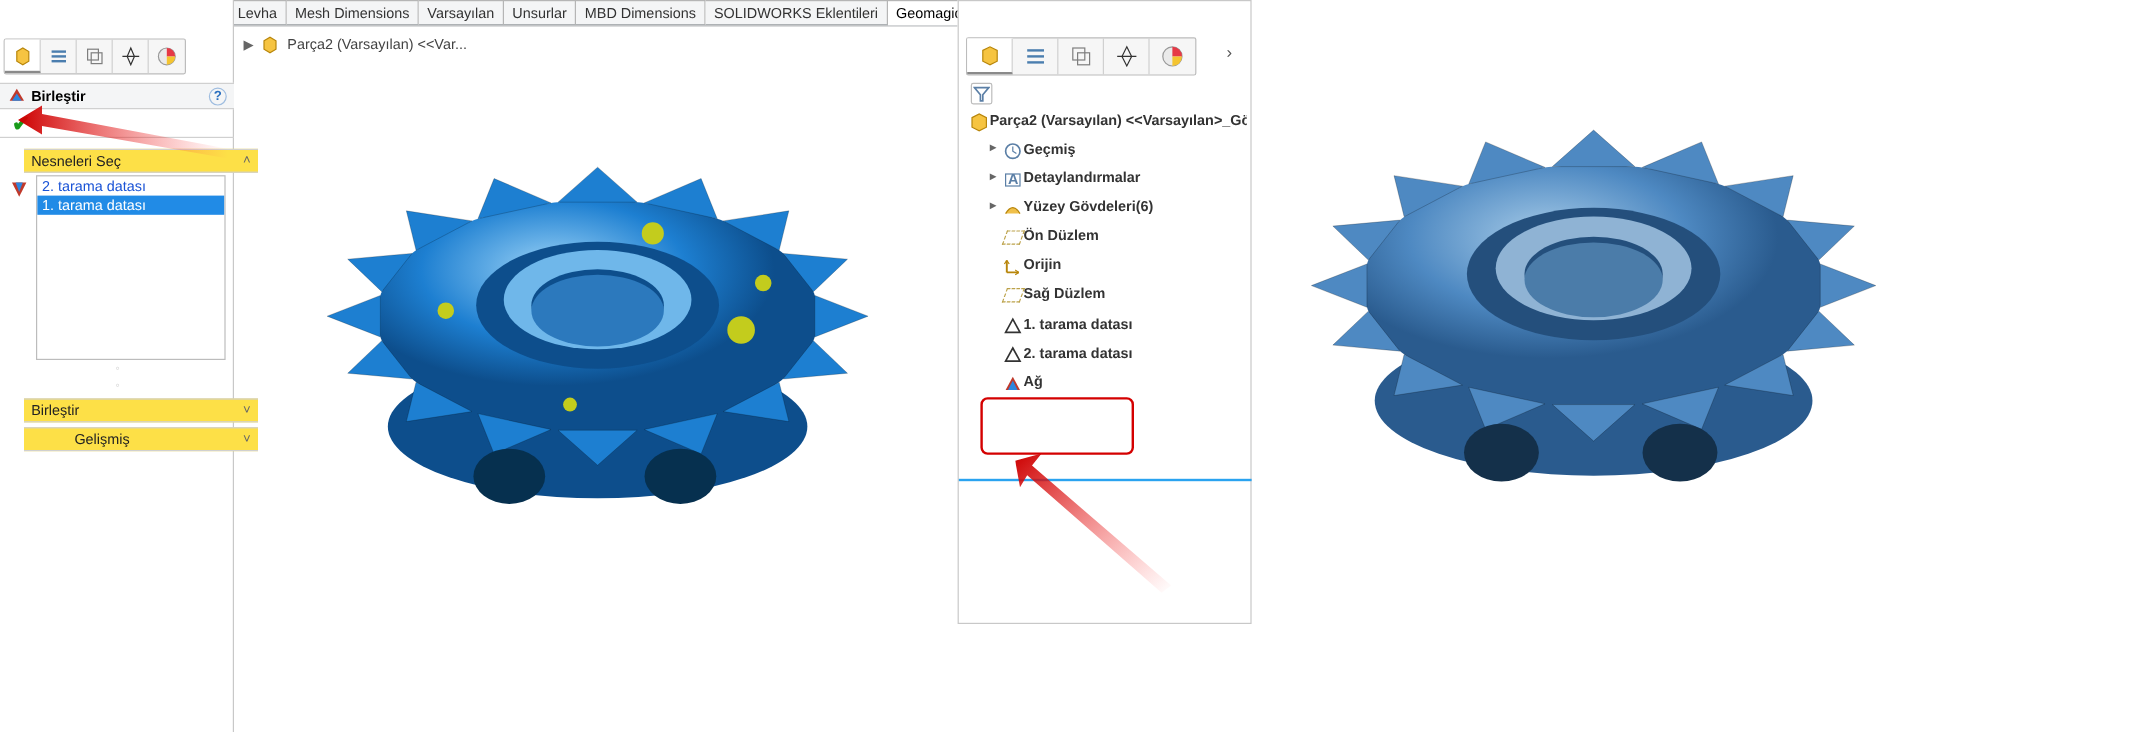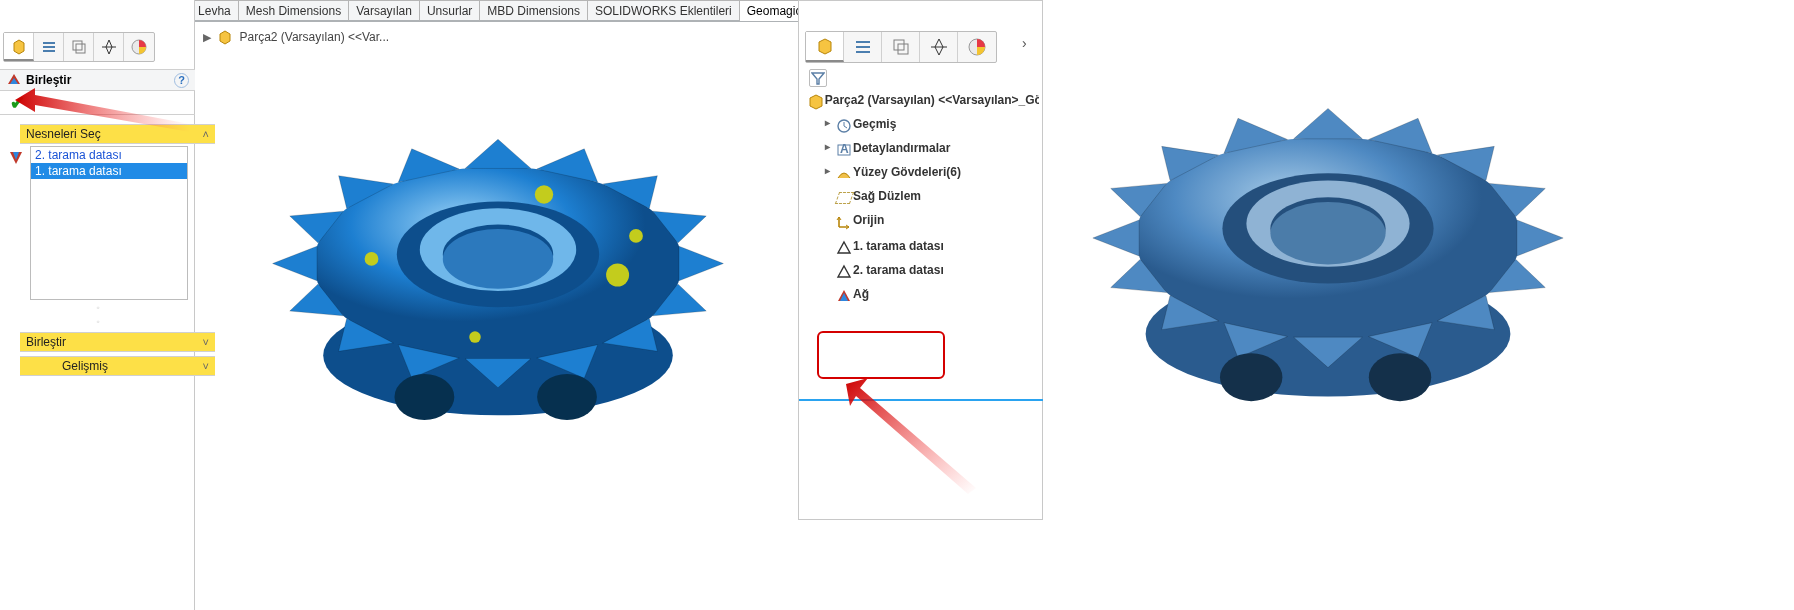--- a/index.html
+++ b/index.html
@@ -325,32 +325,39 @@
           </span>
         <span>Yüzey Gövdeleri(6)</span>
       </div>
 
 
       <div class="tree-row indent1">
           <span class="exp"></span>
           <span class="ic">
             <span class="ic-plane"></span>
           </span>
-          <span>Sağ Düzlem</span>
-        </div>
-
+          <span>Ön Düzlem</span>
+        </div>
       <div class="tree-row indent1">
           <span class="exp"></span>
           <span class="ic">
             <svg width="16" height="16">
               <path d="M3 13 H13 M3 13 V3" stroke="#b8860b" stroke-width="1.6" fill="none"></path>
               <path d="M13 13 L10 11 M13 13 L10 15 M3 3 L1 6 M3 3 L5 6" stroke="#b8860b"></path>
             </svg>
           </span>
           <span>Orijin</span>
+        </div>
+
+      <div class="tree-row indent1">
+          <span class="exp"></span>
+          <span class="ic">
+            <span class="ic-plane"></span>
+          </span>
+          <span>Sağ Düzlem</span>
         </div>
 
       <div class="red-box" style="position:absolute; left:14px; top:238px; width:128px; height:48px;"></div>
       <div class="tree-row indent1" style="margin-top:2px;">
         <span class="exp"></span>
         <span class="ic">
             <svg width="16" height="16">
               <polygon points="8,2 14,13 2,13" fill="#fff" stroke="#333" stroke-width="1.4"></polygon>
             </svg>
           </span>

